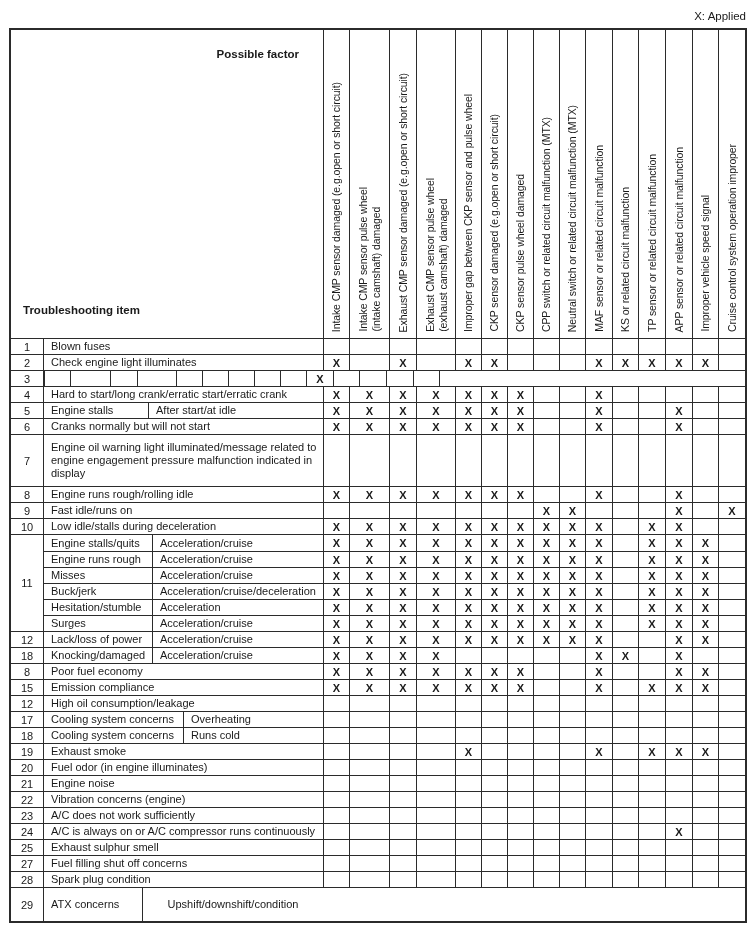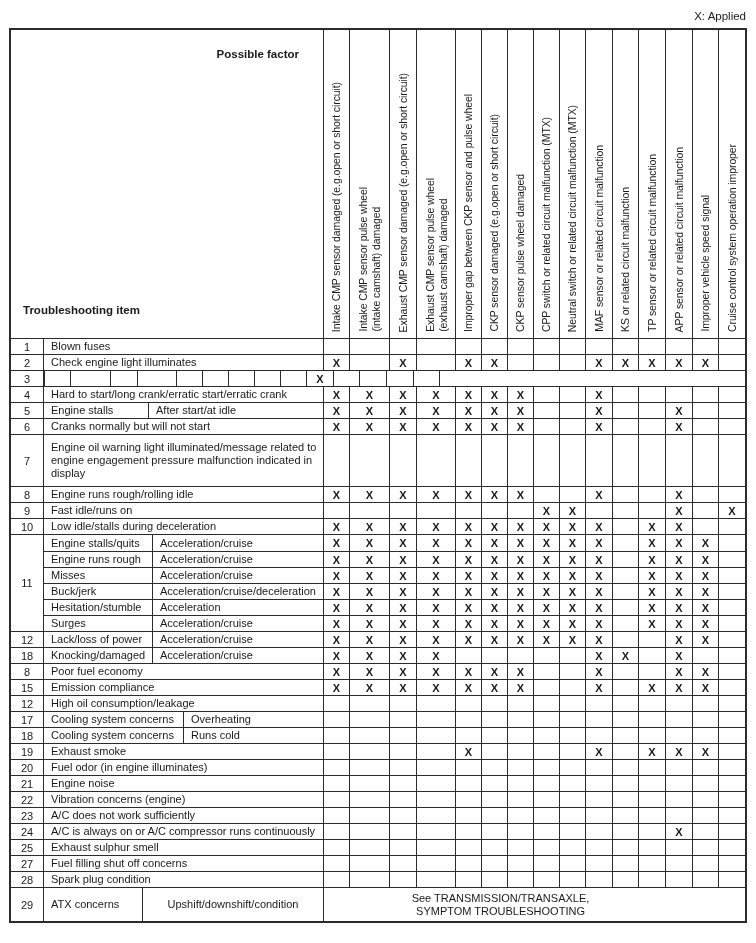--- a/index.html
+++ b/index.html
@@ -730,17 +730,15 @@
         <div class="mcell" style="width: 26px;"></div>
         <div class="mcell" style="width: 27px;"></div>
         <div class="mcell" style="width: 27px;"></div>
         <div class="mcell" style="width: 26px;"></div>
         <div class="mcell" style="width: 27px;"></div>
       </div>
       <div class="trow" style="height: 34px;">
         <div class="num">29</div>
         <div class="lbl" style="width: 98px;">ATX concerns</div>
         <div class="lbl lbl2 center" style="width: 181px;">Upshift/downshift/condition</div>
-        <div class="note">See TRANSMISSION/TRANSAXLE,
-SYMPTOM TROUBLESHOOTING</div>
       </div>
     </div>
 </div>
 
 </body></html>

